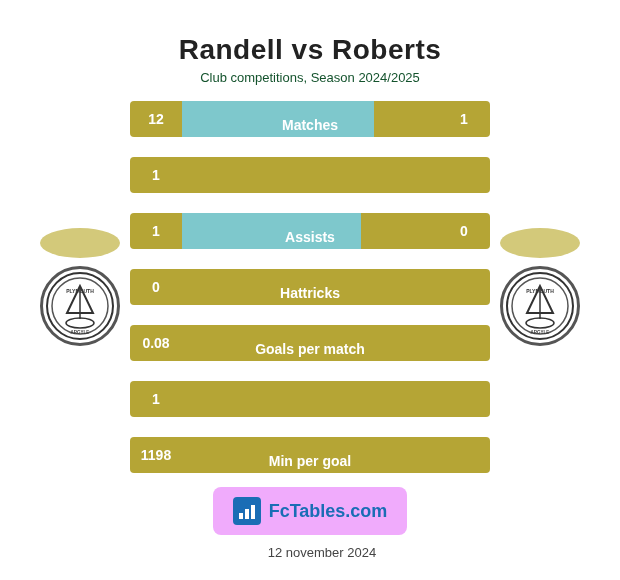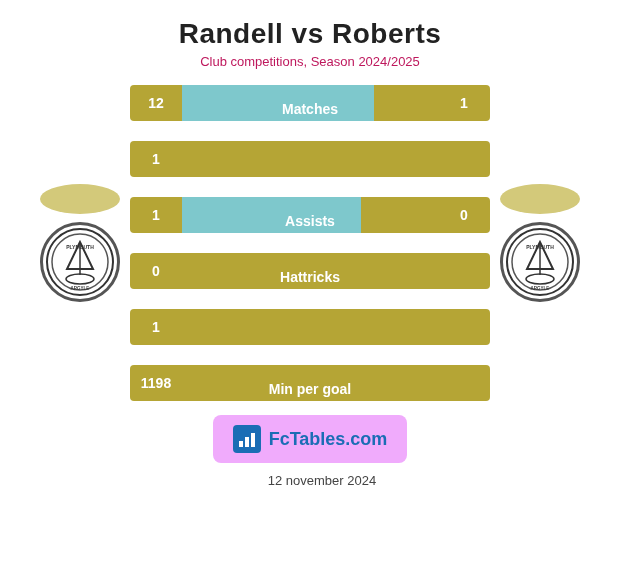--- a/index.html
+++ b/index.html
@@ -9,33 +9,33 @@
       background: #fff;
       font-family: Arial, sans-serif;
       display: flex;
       flex-direction: column;
       align-items: center;
       overflow: hidden;
     }
 
     .header {
       text-align: center;
-      padding: 18px 10px 6px;
+      padding: 34px 10px 6px;
     }
 
     .header h1 {
       font-size: 28px;
       font-weight: 900;
       color: #222;
       letter-spacing: 0.5px;
     }
 
     .header .subtitle {
       font-size: 13px;
-      color: #be185d;
+      color: #14532d;
       margin-top: 4px;
     }
 
     .main-content {
       display: flex;
       align-items: center;
       justify-content: center;
       width: 100%;
       padding: 10px 0 0;
       gap: 0;
@@ -218,20 +218,25 @@
       </div>
       <div class="stat-row has-bar">
         <div class="bar-fill-left" style="width: 179.2px;"></div>
         <div class="stat-left-val">1</div>
         <div class="stat-label">Assists</div>
         <div class="stat-right-val">0</div>
       </div>
       <div class="stat-row">
         <div class="stat-left-val">0</div>
         <div class="stat-label">Hattricks</div>
+        <div style="width: 52px;"></div>
+      </div>
+      <div class="stat-row">
+        <div class="stat-left-val">0.08</div>
+        <div class="stat-label">Goals per match</div>
         <div style="width: 52px;"></div>
       </div>
       <div class="stat-row">
         <div class="stat-left-val">1</div>
         <div style="width: 52px;"></div>
       </div>
       <div class="stat-row">
         <div class="stat-left-val">1198</div>
         <div class="stat-label">Min per goal</div>
         <div style="width: 52px;"></div>

